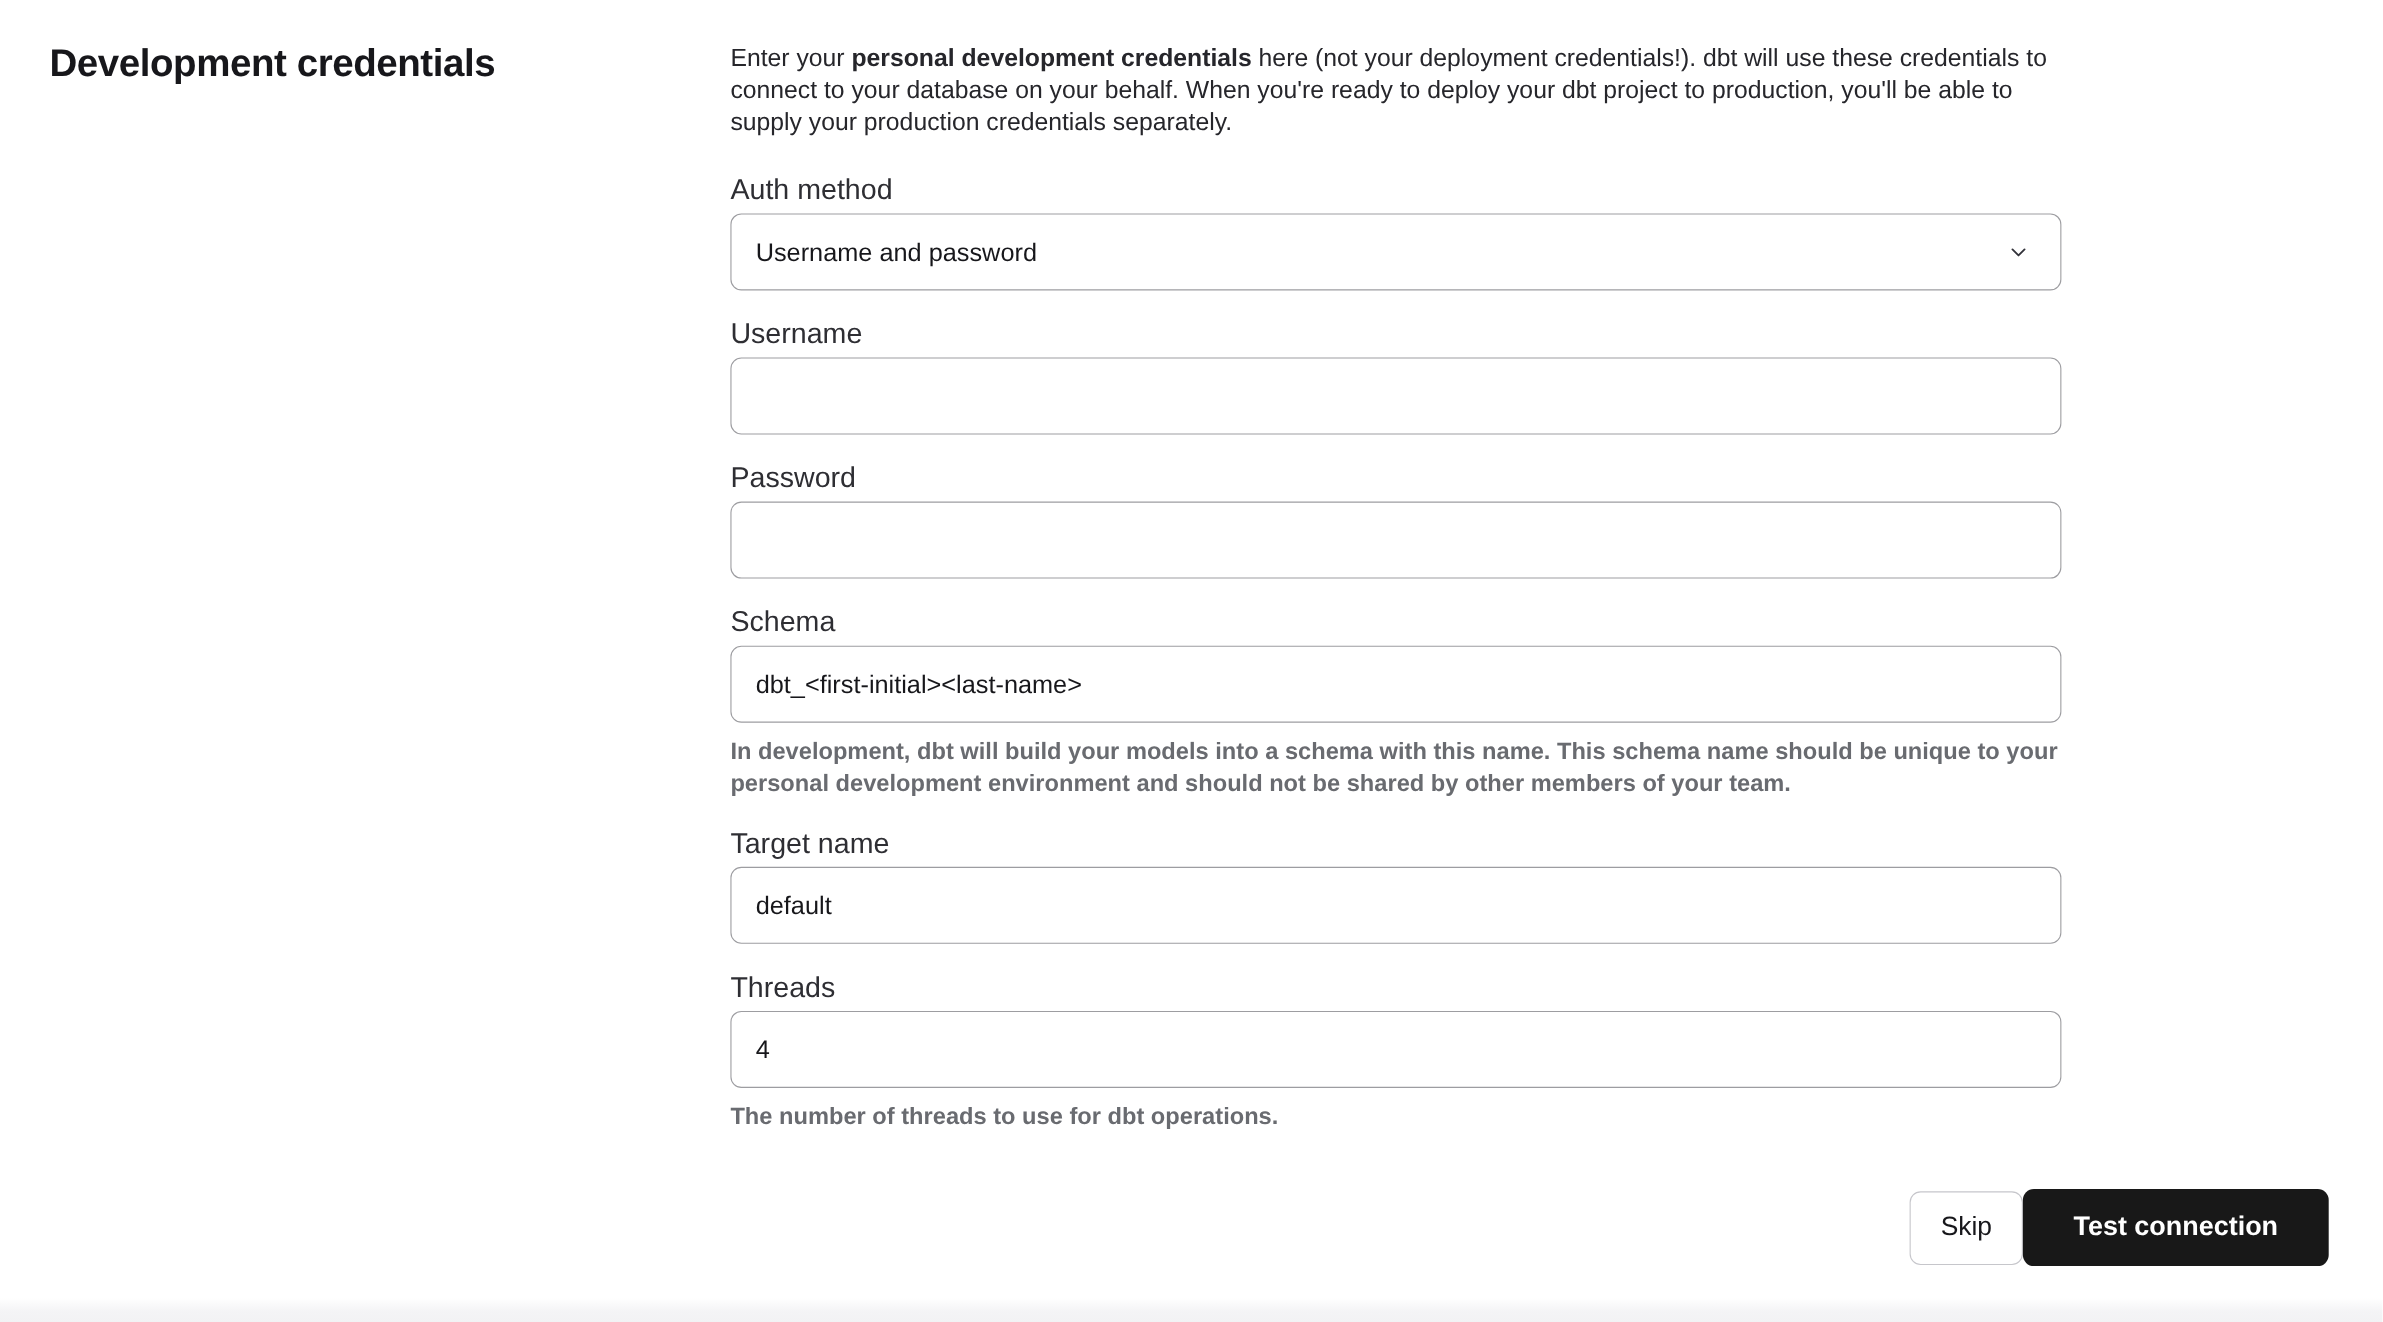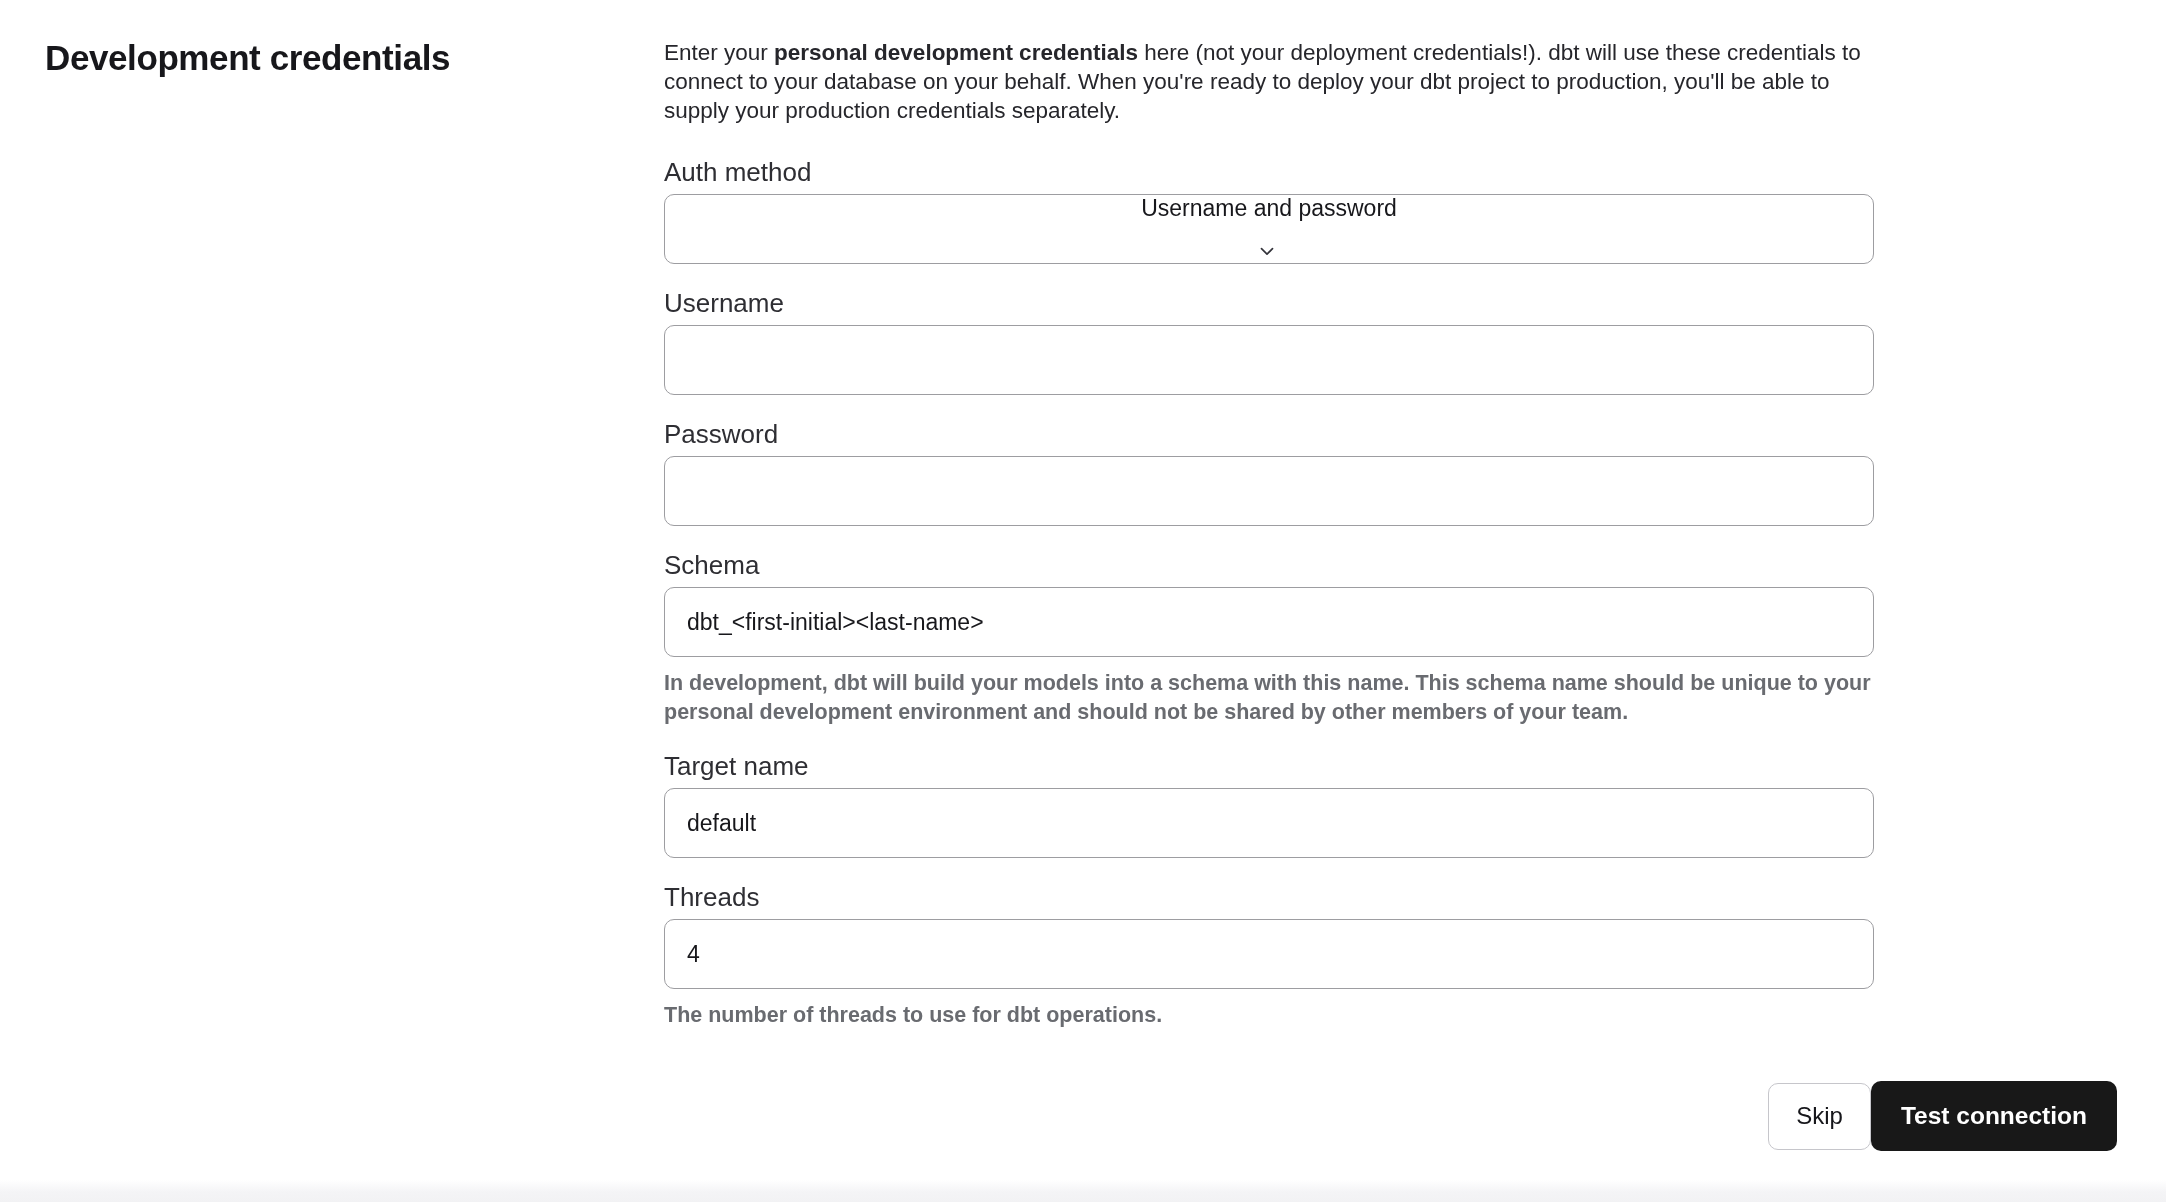--- a/index.html
+++ b/index.html
@@ -42,21 +42,20 @@
     height: 70px;
     border: 1.5px solid #9d9da1;
     border-radius: 10px;
     background: #ffffff;
     font-family: "Liberation Sans", sans-serif;
     font-size: 23px;
     color: #17171b;
     padding: 0 22px;
     outline: none;
     display: block;
-    flex-direction: column;
   }
   .select-box {
     display: flex;
     align-items: center;
     justify-content: space-between;
     cursor: pointer;
     user-select: none;
   }
   .select-box .chev {
     width: 24px; height: 24px;
@@ -87,21 +86,21 @@
   .btn-secondary {
     height: 67px;
     padding: 0 27px;
     font-size: 24px;
     color: #17171b;
     background: #ffffff;
     border: 1.5px solid #c6c6cb;
   }
   .btn-primary {
     height: 70px;
-    padding: 0 30px;
+    padding: 0 46px;
     font-size: 24.5px;
     font-weight: 600;
     color: #ffffff;
     background: #181818;
     border: none;
   }
   .footer-strip {
     position: absolute;
     left: 0; right: 0; bottom: 0;
     height: 22px;

